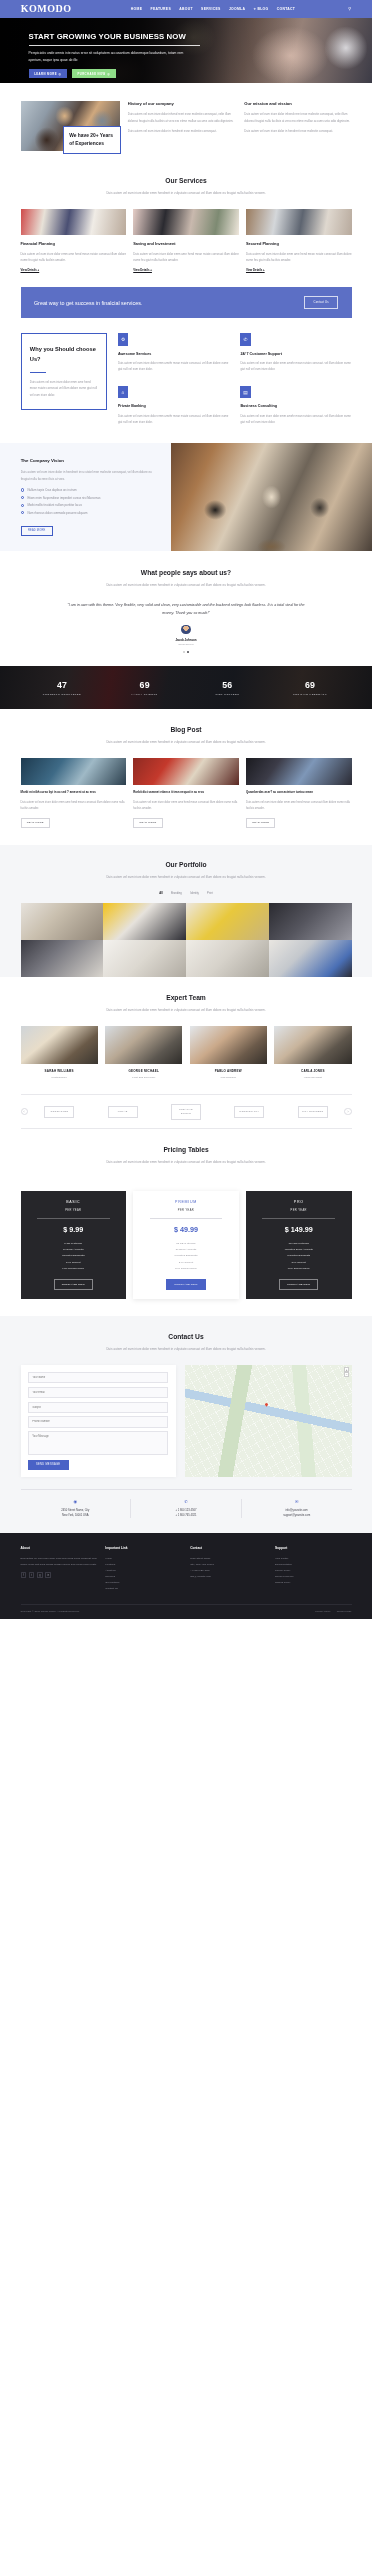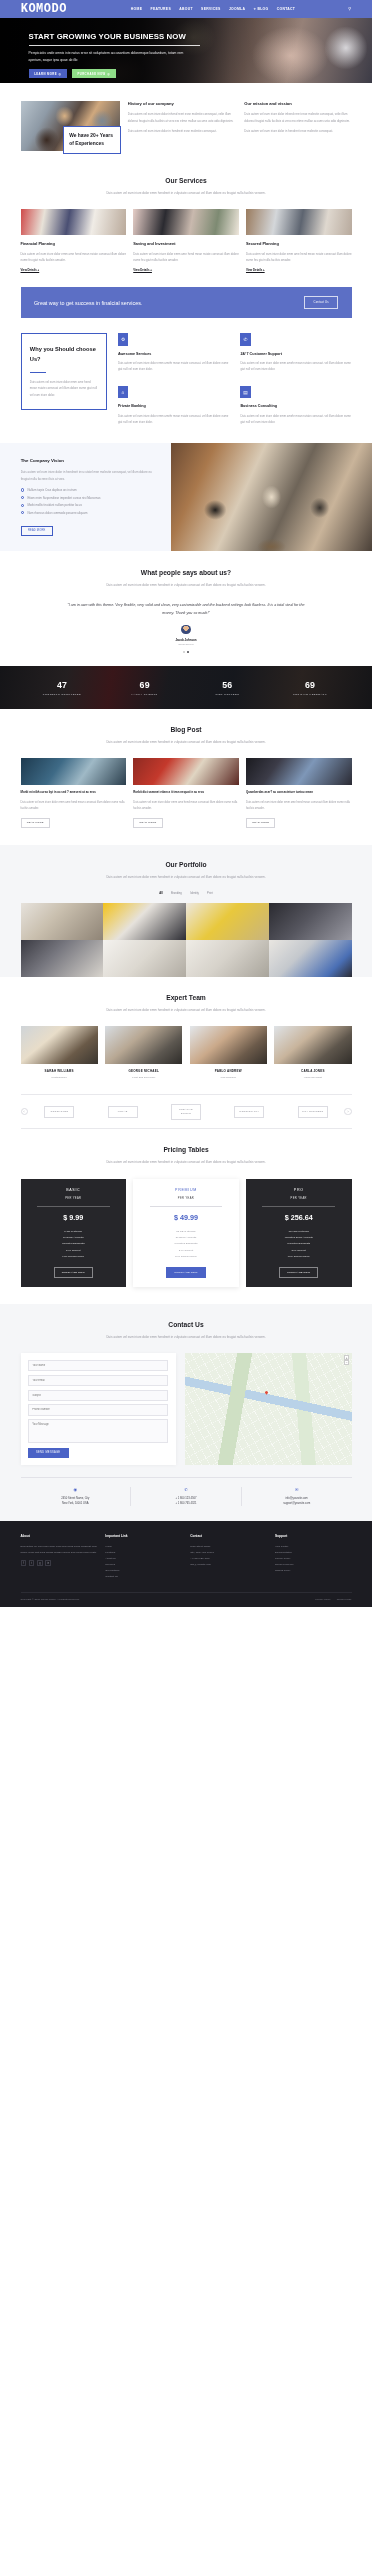--- a/index.html
+++ b/index.html
@@ -18,25 +18,25 @@
     height: 17.6px;
     background: #5c6fc5;
     display: flex;
     align-items: center;
     padding: 0 20.7px;
     position: relative;
     z-index: 20;
   }
   .logo {
     color: #fff;
-    font-size: 12px;
+    font-size: 10px;
     font-weight: 700;
     letter-spacing: 0.5px;
     width: 57px;
-    font-family: Liberation Mono, monospace;
+    font-family: Liberation Serif, serif;
   }
   .navlinks { display: flex; gap: 8.3px; flex: 1; justify-content: center; }
   .navlinks a {
     color: #fff;
     text-decoration: none;
     font-size: 3.4px;
     letter-spacing: 0.3px;
     font-weight: 600;
   }
   .navlinks a .nico { margin-right: 1px; font-size: 3.1px; }
@@ -249,21 +249,21 @@
     display:flex;align-items:center;justify-content:space-between;padding: 8.3px 0; }
   .cl-arrow { width:7.2px;height:7.2px;border:0.5px solid #dcdce2;border-radius:50%;
     display:flex;align-items:center;justify-content:center;font-size:3.1px;color:#9a9aa2;flex-shrink:0; }
   .cl-logos { display:flex;flex:1;justify-content:space-around;align-items:center; }
   .cl-logo { font-size:2.3px;color:#8c8c96;letter-spacing:0.3px;text-align:center;
     border:0.5px solid #dcdce2;padding:3.6px 2.6px;width:30px;line-height:1.5; }
 
   
   .pricing { padding: 16.5px 0 17.6px; }
   .pr-grid { display:flex;gap:7.2px;margin-top:13.4px;align-items:flex-start; }
-  .pr-card { flex:1;text-align:center;padding: 9.3px 6.2px 8.3px; }
+  .pr-card { flex:1;text-align:center;padding: 9.3px 6.2px 8.3px; margin-top: 12px; }
   .pr-dark { background:#26262a;color:#fff; }
   .pr-light { background:#fff;color:#16161c;box-shadow:0 0.5px 5.2px rgba(0,0,0,.10); }
   .pr-name { font-size:3.6px;letter-spacing:0.7px;font-weight:500; }
   .pr-light .pr-name { color:#4a62c6; }
   .pr-per { font-size:2.6px;letter-spacing:0.4px;margin-top:4.7px;opacity:.85; }
   .pr-hr { height:0.5px;background:rgba(255,255,255,.28);margin:6.2px 10.3px; }
   .pr-light .pr-hr { background:#dcdce2; }
   .pr-price { font-size:7.2px;font-weight:700;margin-bottom:7.2px; }
   .pr-light .pr-price { color:#4a62c6; }
   .pr-feat { font-size:2.5px;line-height:2.5;opacity:.8; }
@@ -627,21 +627,21 @@
       <div class="pr-feat">50 Email Accounts</div>
       <div class="pr-feat">Unlimited Bandwidth</div>
       <div class="pr-feat">24/7 Support</div>
       <div class="pr-feat">Free Domain Name</div>
       <button class="pr-btn">PURCHASE NOW</button>
     </div>
     <div class="pr-card pr-dark">
       <div class="pr-name">PRO</div>
       <div class="pr-per">PER YEAR</div>
       <div class="pr-hr"></div>
-      <div class="pr-price">$ 256.64</div>
+      <div class="pr-price">$ 149.99</div>
       <div class="pr-feat">100 GB of Storage</div>
       <div class="pr-feat">Unlimited Email Accounts</div>
       <div class="pr-feat">Unlimited Bandwidth</div>
       <div class="pr-feat">24/7 Support</div>
       <div class="pr-feat">Free Domain Name</div>
       <button class="pr-btn">PURCHASE NOW</button>
     </div>
   </div>
 </div>
 

